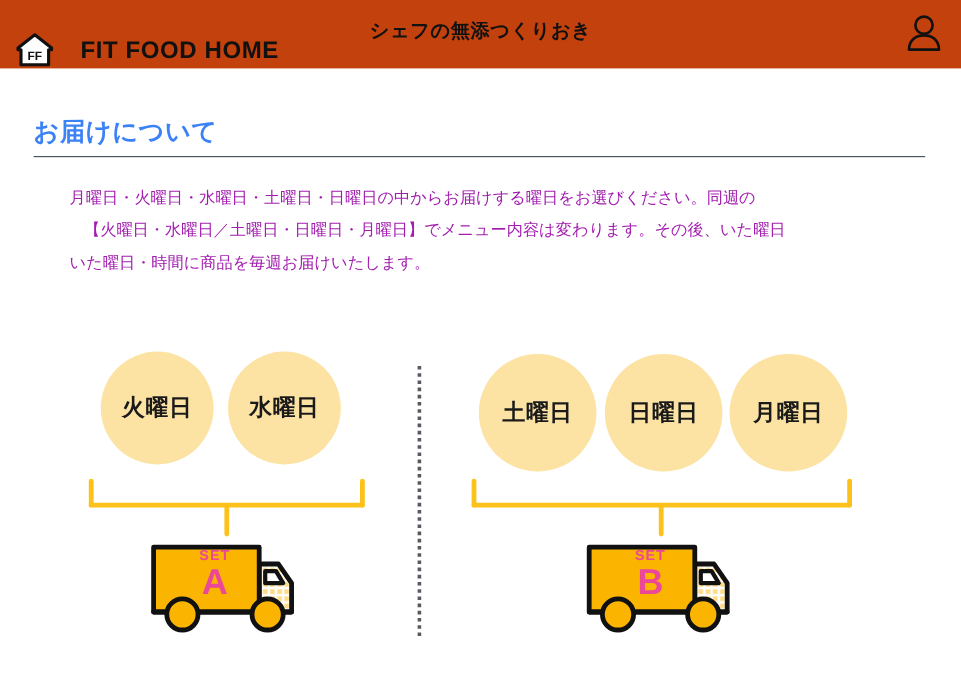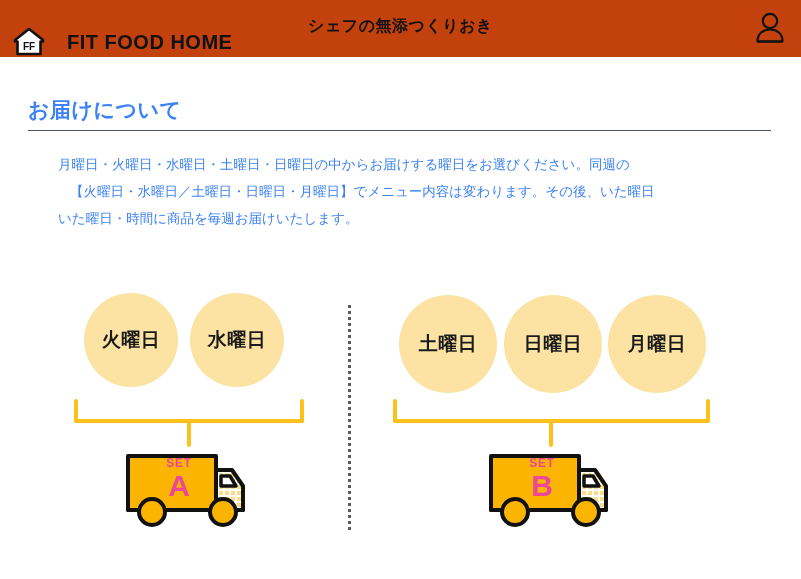--- a/index.html
+++ b/index.html
@@ -82,21 +82,21 @@
   }
 
   
   .body-copy {
     position: absolute;
     left: 58px;
     top: 151px;
     width: 690px;
     font-size: 13.5px;
     line-height: 27px;
-    color: #3b82f6;
+    color: #a21caf;
     text-align: justify;
     text-justify: inter-character;
   }
   .body-copy .ln2 { display: block; padding-left: 12px; }
 
   
   .diagram {
     position: absolute;
     left: 0;
     top: 280px;

